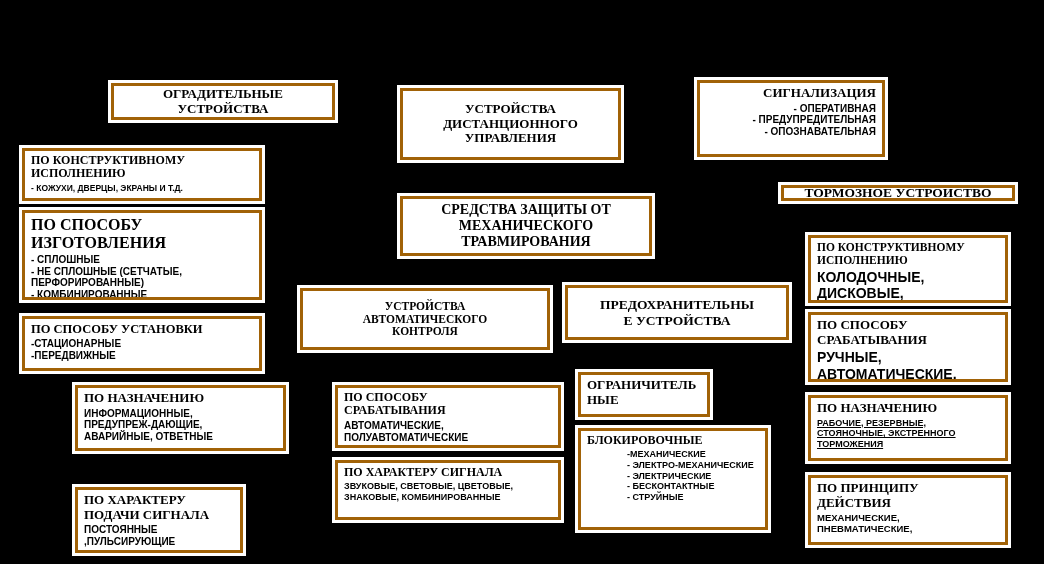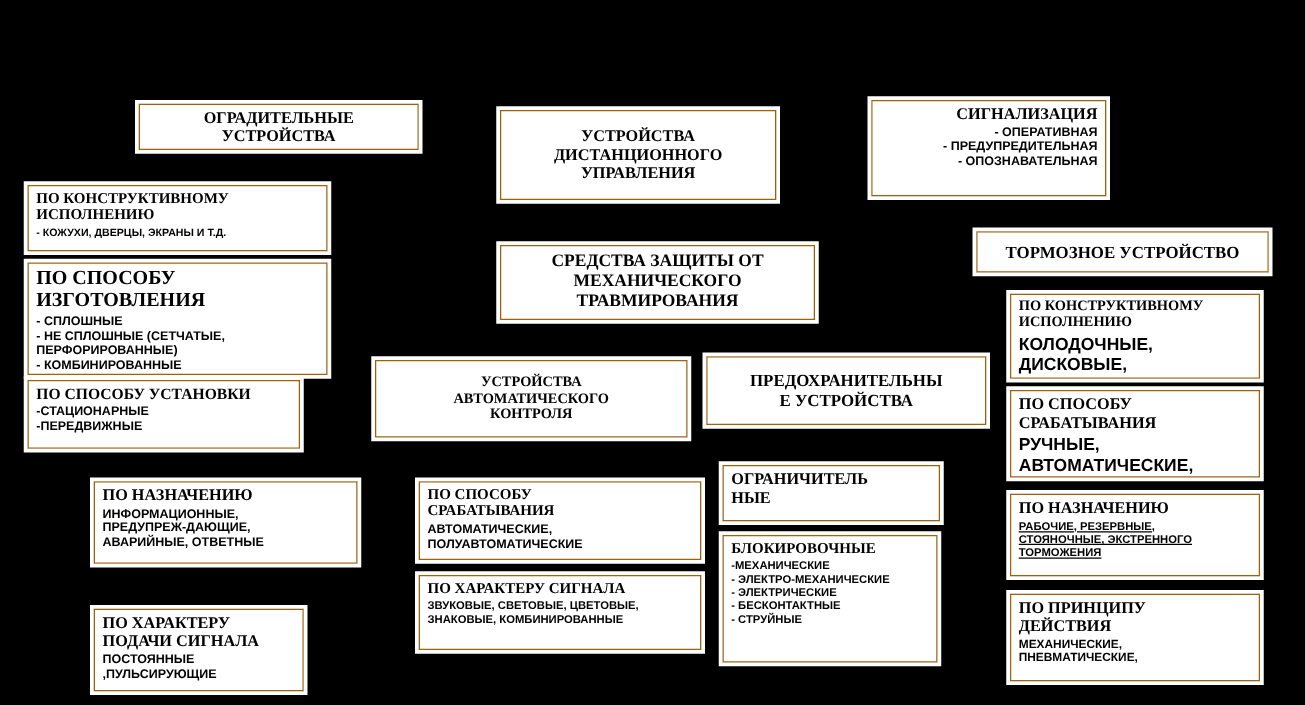--- a/index.html
+++ b/index.html
@@ -7,21 +7,21 @@
   body {
     width: 1044px; height: 564px;
     position: relative; overflow: hidden;
     font-family: "Liberation Sans", sans-serif;
   }
   .canvas { position: absolute; inset: 0; background: #000; }
 
   .box {
     position: absolute;
     background: #fff;
-    border: 1px solid #a16207;
+    border: 3px solid #a16207;
     outline: 3px solid #fff;
     color: #000;
     padding: 3px 6px;
     overflow: hidden;
   }
   .title {
     font-family: "Liberation Serif", serif;
     font-weight: 700;
     white-space: pre-line;
     line-height: 1.12;
@@ -46,40 +46,40 @@
   #b2  { left:400px; top:88px;  width:221px; height:72px; }
   #b3  { left:697px; top:80px;  width:188px; height:77px;text-align:right; }
   #b3 .items { font-size:10px; }
   #b4  { left:22px;  top:148px; width:240px; height:53px; }
   #b4 .title { font-size:12px; }
   #b4 .items { font-size:8.5px; }
   #b5  { left:22px;  top:210px; width:240px; height:90px; }
   #b5 .title { font-size:16px; }
   #b6  { left:400px; top:196px; width:252px; height:60px; }
   #b6 .title { font-size:14px; }
-  #b7  { left:781px; top:185px; width:234px; height:33px; }
+  #b7  { left:781px; top:185px; width:234px; height:16px; }
   #b7 .title { font-size:13.5px; }
-  #b8  { left:22px;  top:304px; width:218px; height:55px; }
+  #b8  { left:22px;  top:316px; width:240px; height:55px; }
   #b8 .title { font-size:12.5px; }
   #b9  { left:300px; top:288px; width:250px; height:62px; }
   #b9 .title { font-size:11.5px; }
   #b10 { left:565px; top:285px; width:224px; height:55px; }
   #b10 .title { font-size:13.5px; }
   #b11 { left:808px; top:235px; width:200px; height:68px; }
   #b11 .title { font-size:11.5px; }
   #b11 .items { font-size:14px; }
   #b12 { left:808px; top:312px; width:200px; height:70px; }
   #b12 .items { font-size:14px; }
   #b13 { left:75px;  top:385px; width:211px; height:66px; }
   #b14 { left:335px; top:385px; width:226px; height:63px; }
   #b14 .title { font-size:12px; }
-  #b15 { left:578px; top:372px; width:174px; height:45px; }
-  #b16 { left:578px; top:428px; width:172px; height:102px; }
+  #b15 { left:578px; top:372px; width:132px; height:45px; }
+  #b16 { left:578px; top:428px; width:190px; height:102px; }
   #b16 .title { font-size:12px; }
-  #b16 .items { font-size:9px; }
+  #b16 .items { font-size:9px;margin-left:40px; }
   #b17 { left:808px; top:395px; width:200px; height:66px; }
   #b17 .items { font-size:9px;text-decoration:underline; }
   #b18 { left:75px;  top:460px; width:168px; height:66px;margin-top:27px; }
   #b19 { left:335px; top:460px; width:226px; height:60px; }
   #b19 .title { font-size:12px; }
   #b19 .items { font-size:9px; }
   #b20 { left:808px; top:475px; width:200px; height:70px; }
   #b20 .items { font-size:9.5px; }
 </style>
 </head>

